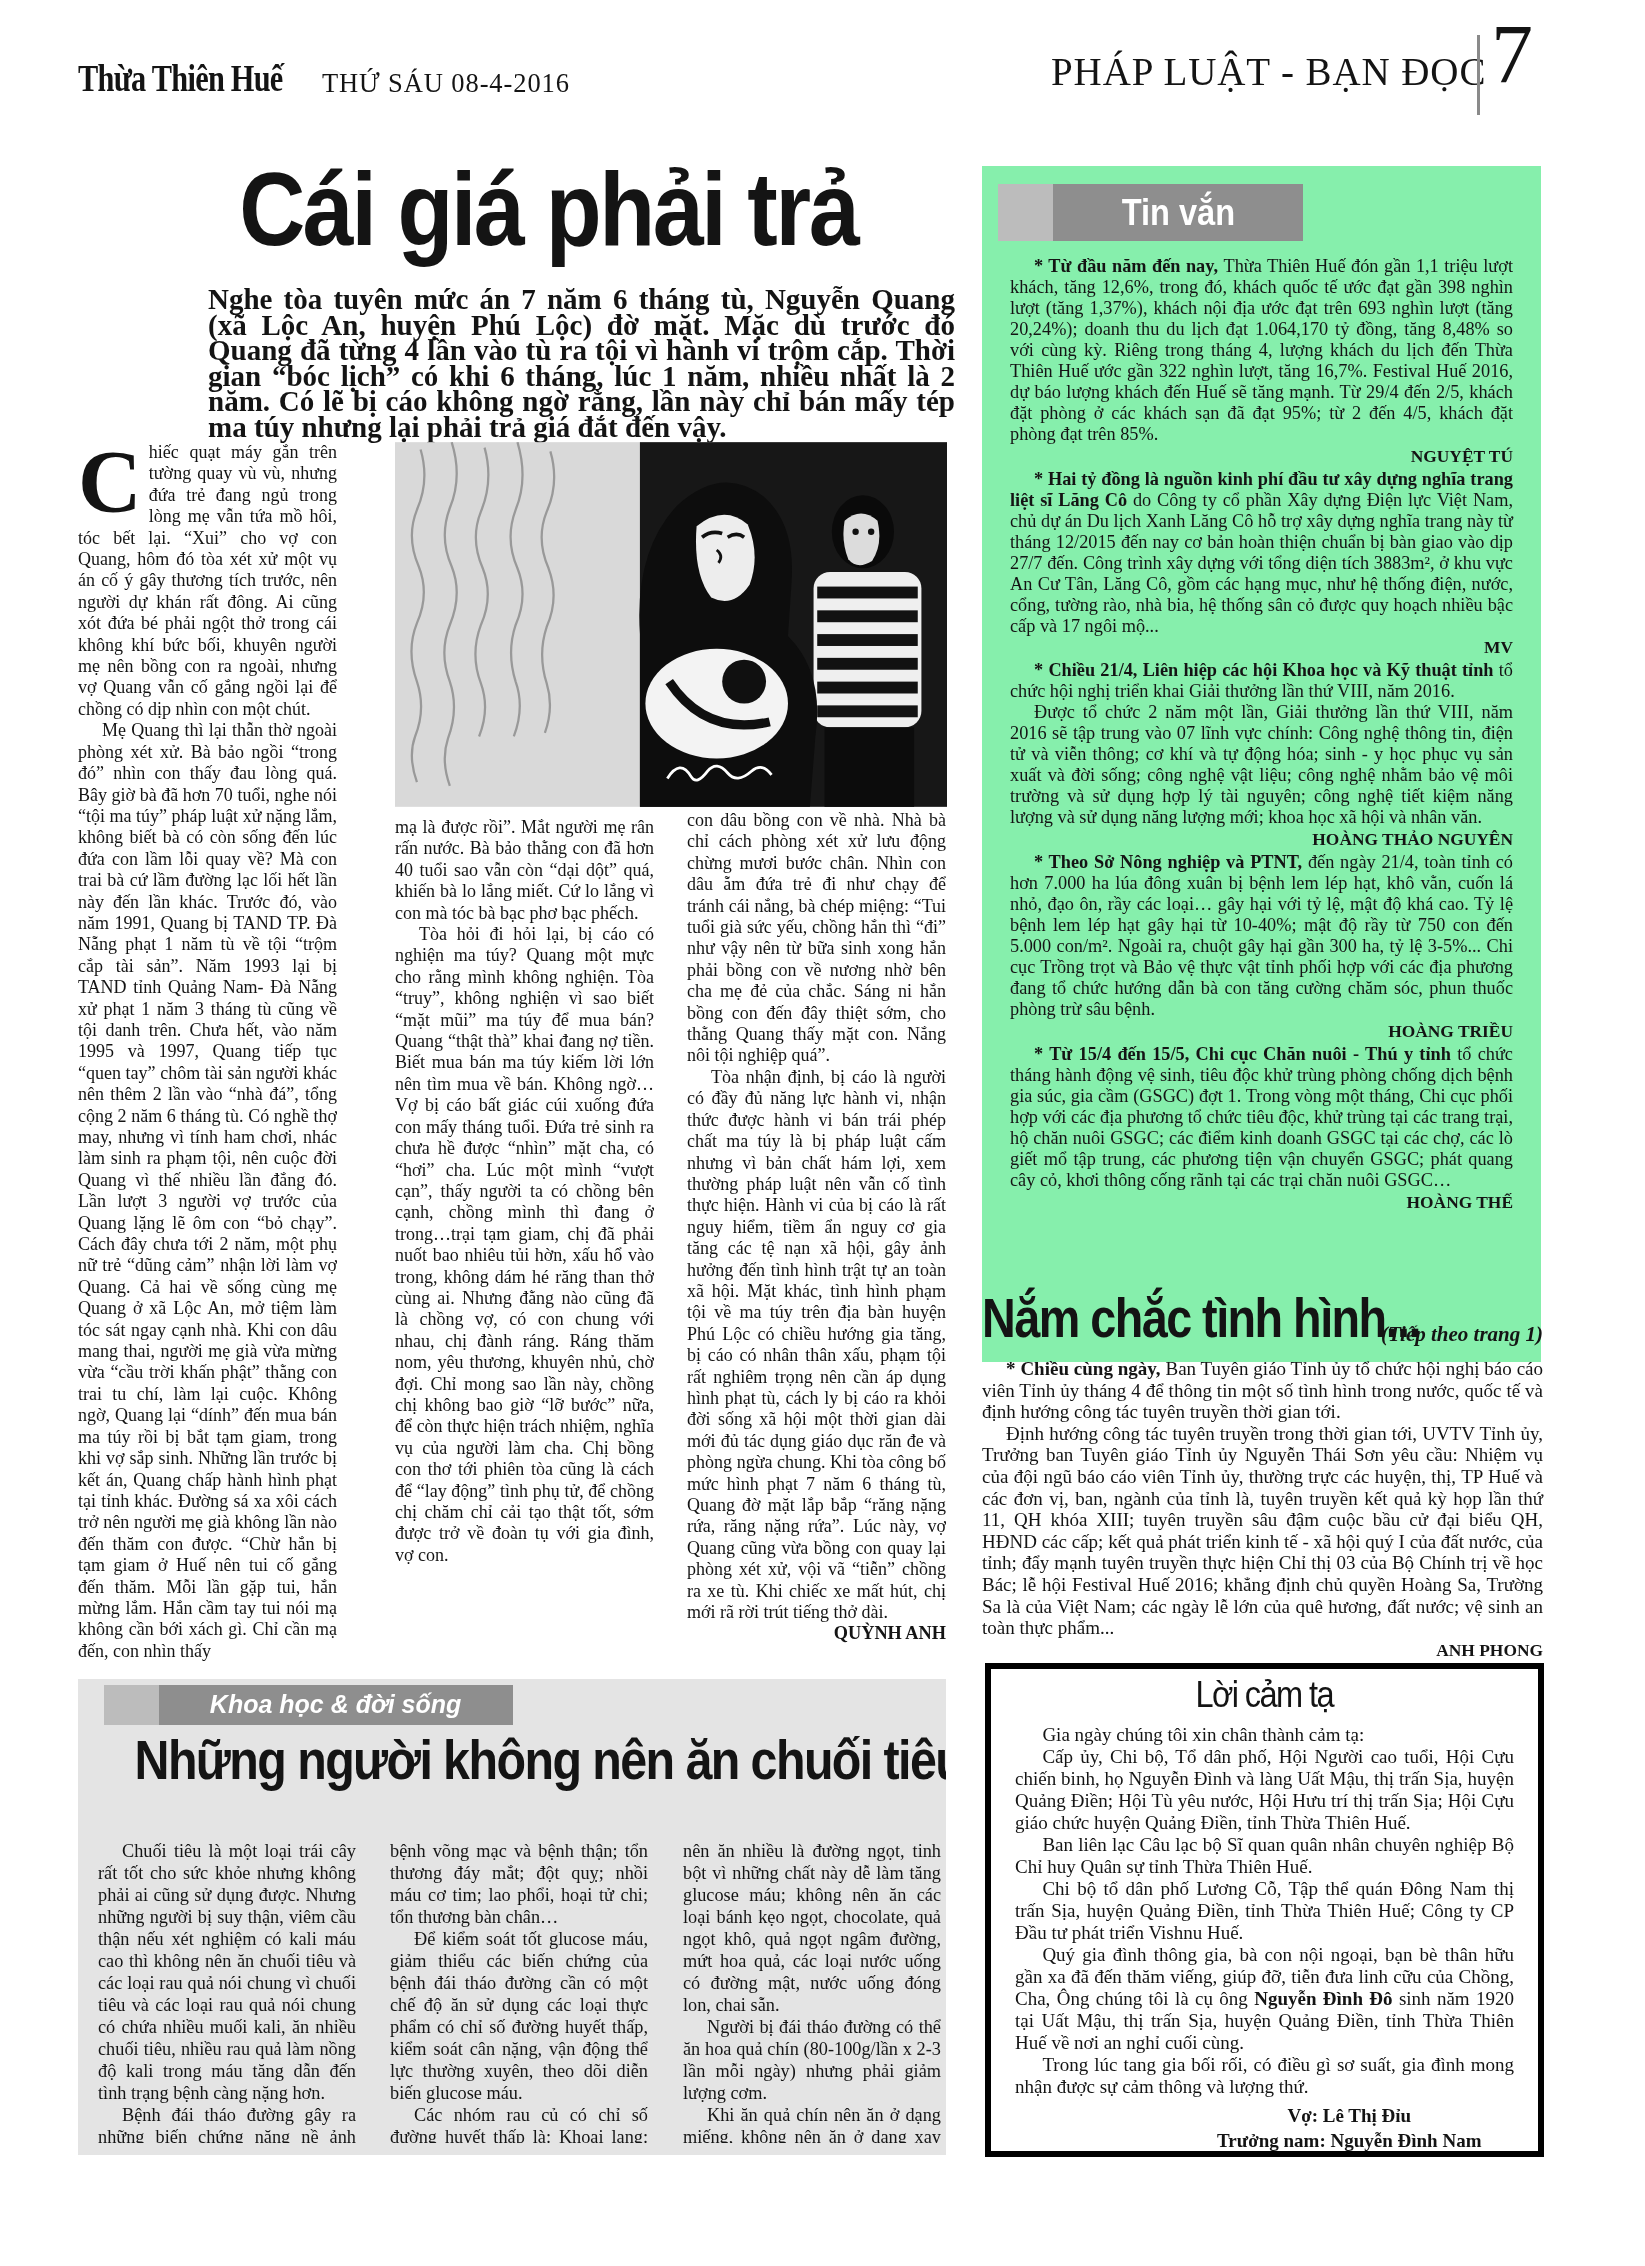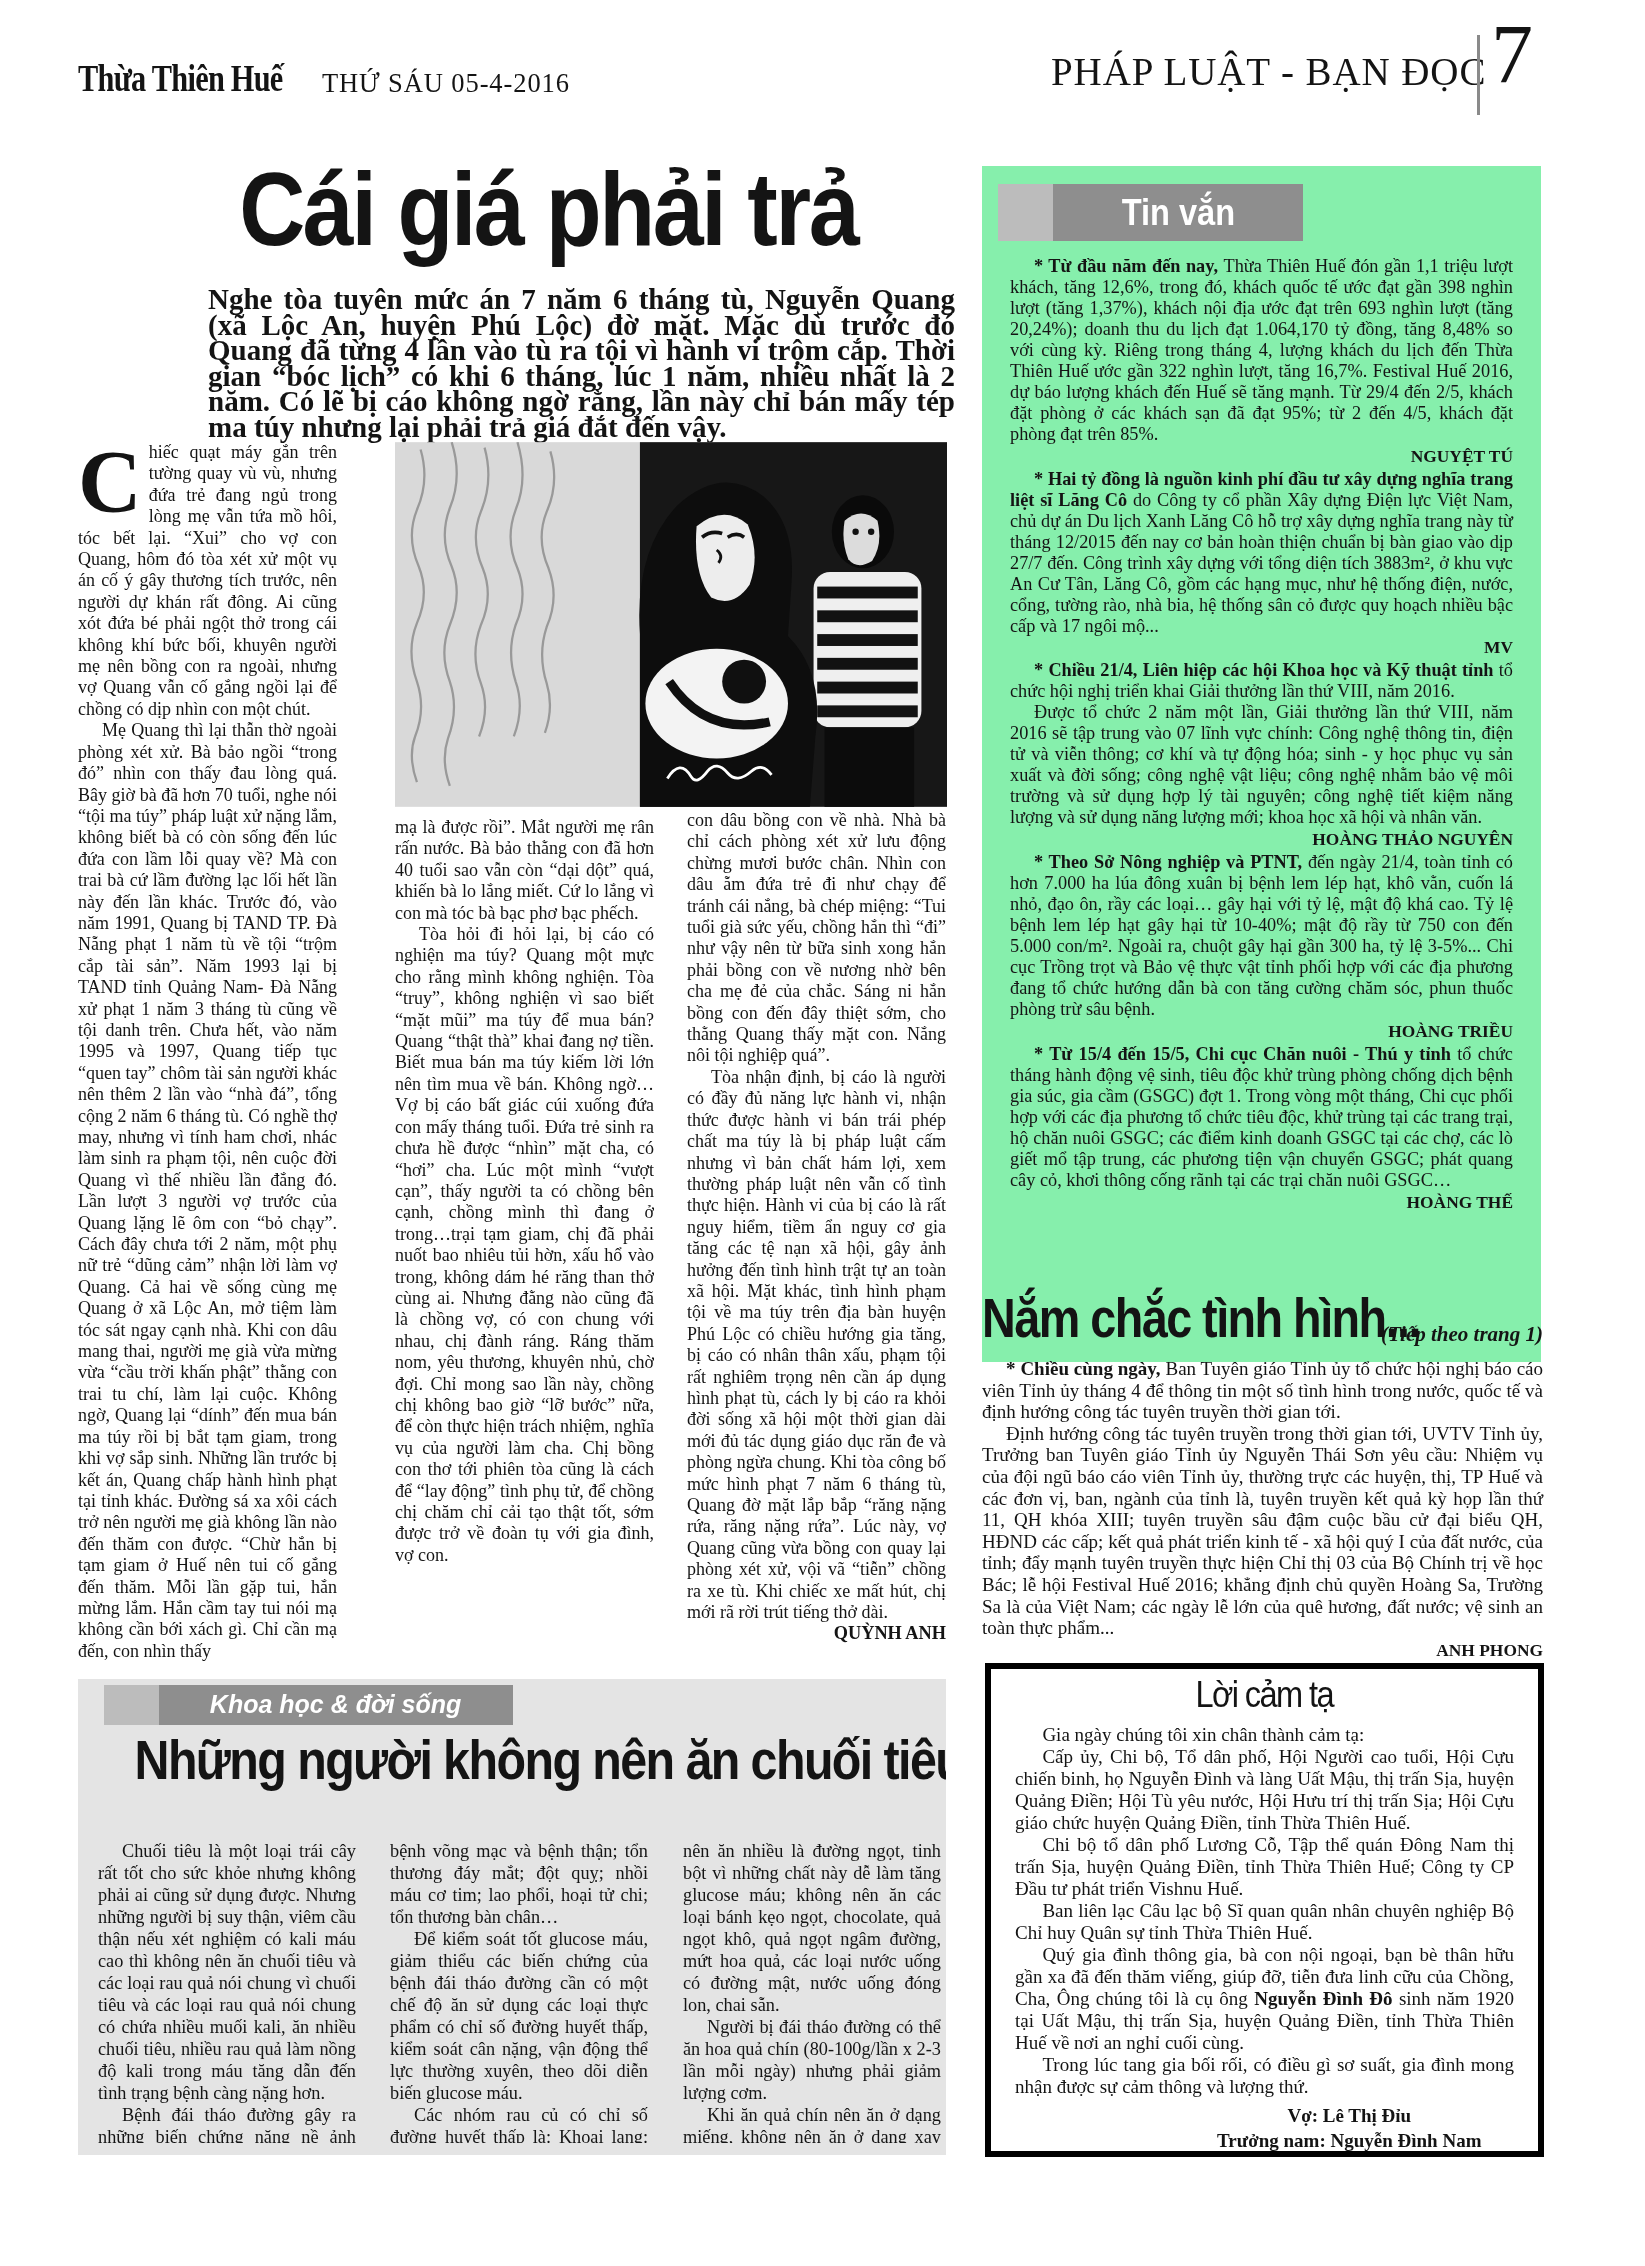--- a/index.html
+++ b/index.html
@@ -61,21 +61,21 @@
           box-sizing:border-box;padding:3.7px 24px 9.1px;overflow:hidden;}
   #thanks-title{text-align:center;font-size:37px;font-weight:normal;letter-spacing:-1.8px;margin:1.8px 0 7.3px;}
   .th-body{font-size:19px;line-height:22px;}
   .th-body p{margin:0;text-indent:27.4px;}
   .th-sigs{margin-top:5.5px;width:62%;margin-left:36%;text-align:center;font-weight:bold;font-size:19px;line-height:25px;}
 </style>
 </head>
 <body>
 
 <div class="abs" id="logo"><span class="condL">Thừa Thiên Huế</span></div>
-<div class="abs" id="date">THỨ SÁU 05-4-2016</div>
+<div class="abs" id="date">THỨ SÁU 08-4-2016</div>
 <div class="abs" id="section-title">PHÁP LUẬT - BẠN ĐỌC</div>
 <div class="abs" id="pg-divider"></div>
 <div class="abs" id="page-num">7</div>
 
 <div class="abs sans" id="headline"><span class="cond">Cái giá phải trả</span></div>
 <div class="abs jus" id="lede">Nghe tòa tuyên mức án 7 năm 6 tháng tù, Nguyễn Quang (xã Lộc An, huyện Phú Lộc) đờ mặt. Mặc dù trước đó Quang đã từng 4 lần vào tù ra tội vì hành vi trộm cắp. Thời gian “bóc lịch” có khi 6 tháng, lúc 1 năm, nhiều nhất là 2 năm. Có lẽ bị cáo không ngờ rằng, lần này chỉ bán mấy tép ma túy nhưng lại phải trả giá đắt đến vậy.</div>
 
 <div class="abs jus bodycol" id="col1">
   <p class="cont"><span class="dropcap">C</span><span>hiếc quạt máy gắn trên tường quay vù vù, nhưng đứa trẻ đang ngủ trong lòng mẹ vẫn tứa mồ hôi, tóc bết lại. “Xui” cho vợ con Quang, hôm đó tòa xét xử một vụ án cố ý gây thương tích trước, nên người dự khán rất đông. Ai cũng xót đứa bé phải ngột thở trong cái không khí bức bối, khuyên người mẹ nên bồng con ra ngoài, nhưng vợ Quang vẫn cố gắng ngồi lại để chồng có dịp nhìn con một chút.</span></p>
   <div>
@@ -215,22 +215,22 @@
       </div>
 
   </div>
 </div>
 
 <div class="abs" id="thanks">
   <div class="sans" id="thanks-title"><span class="cond">Lời cảm tạ</span></div>
   <div class="th-body jus">
     <p>Gia ngày chúng tôi xin chân thành cảm tạ:</p>
     <p>Cấp ủy, Chi bộ, Tổ dân phố, Hội Người cao tuổi, Hội Cựu chiến binh, họ Nguyễn Đình và làng Uất Mậu, thị trấn Sịa, huyện Quảng Điền; Hội Tù yêu nước, Hội Hưu trí thị trấn Sịa; Hội Cựu giáo chức huyện Quảng Điền, tỉnh Thừa Thiên Huế.</p>
+    <p>Ban liên lạc Câu lạc bộ Sĩ quan quân nhân chuyên nghiệp Bộ Chỉ huy Quân sự tỉnh Thừa Thiên Huế.</p>
     <p>Chi bộ tổ dân phố Lương Cỗ, Tập thể quán Đông Nam thị trấn Sịa, huyện Quảng Điền, tỉnh Thừa Thiên Huế; Công ty CP Đầu tư phát triển Vishnu Huế.</p>
-    <p>Ban liên lạc Câu lạc bộ Sĩ quan quân nhân chuyên nghiệp Bộ Chỉ huy Quân sự tỉnh Thừa Thiên Huế.</p>
     <p><span>Quý gia đình thông gia, bà con nội ngoại, bạn bè thân hữu gần xa đã đến thăm viếng, giúp đỡ, tiễn đưa linh cữu của Chồng, Cha, Ông chúng tôi là cụ ông </span><b>Nguyễn Đình Đô</b><span> sinh năm 1920 tại Uất Mậu, thị trấn Sịa, huyện Quảng Điền, tỉnh Thừa Thiên Huế về nơi an nghỉ cuối cùng.</span></p>
     <p>Trong lúc tang gia bối rối, có điều gì sơ suất, gia đình mong nhận được sự cảm thông và lượng thứ.</p>
     <div class="th-sigs">
       <div>Vợ: Lê Thị Đỉu</div>
       <div>Trưởng nam: Nguyễn Đình Nam</div>
     </div>
   </div>
 </div>
 
 

